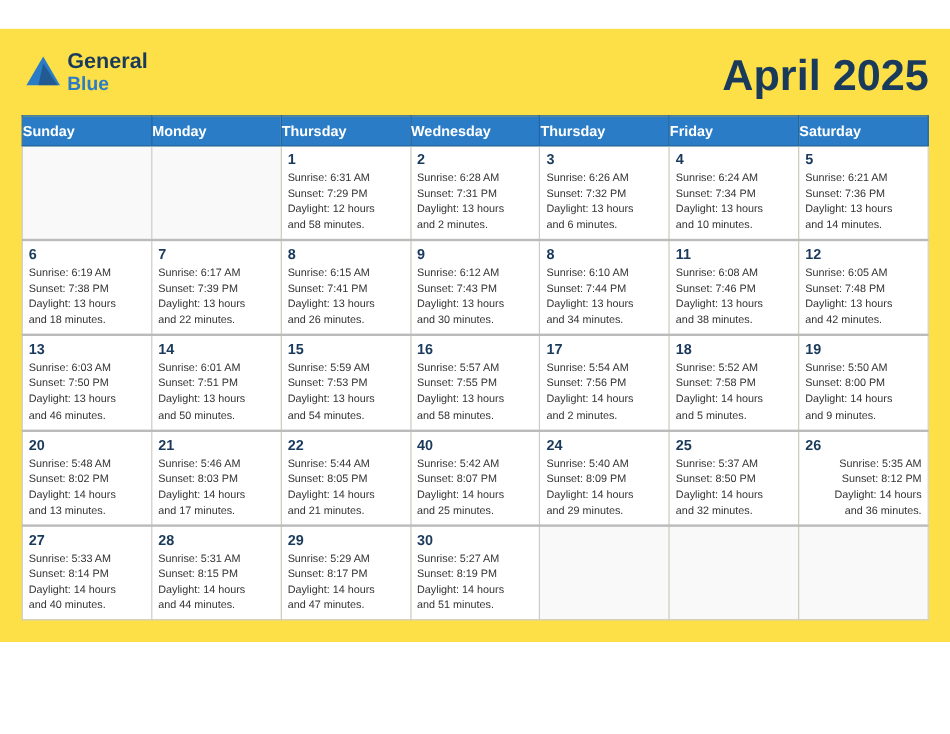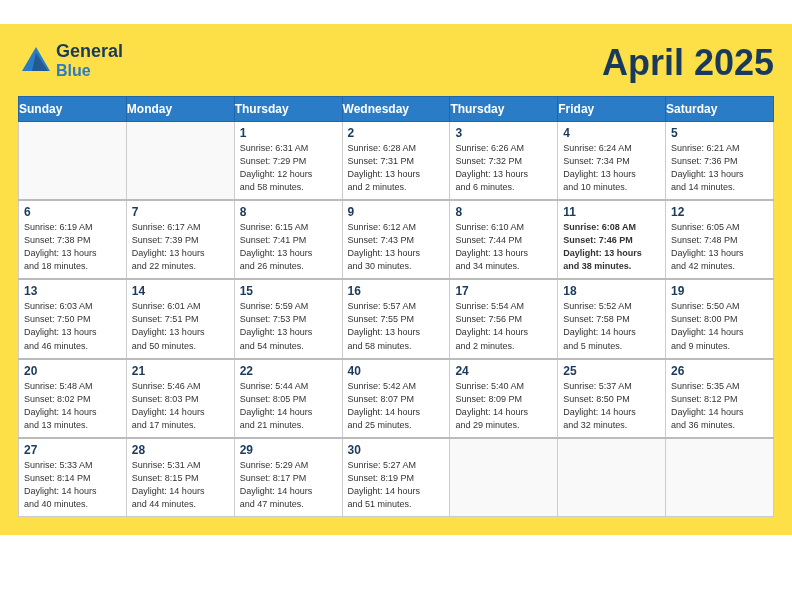--- a/index.html
+++ b/index.html
@@ -204,21 +204,21 @@
           </td>
           <td>
             <span class="day-num">8</span>
             <div class="day-detail" style="white-space: pre-line;">Sunrise: 6:10 AM
 Sunset: 7:44 PM
 Daylight: 13 hours
 and 34 minutes.</div>
           </td>
           <td>
             <span class="day-num">11</span>
-            <div class="day-detail" style="white-space: pre-line; font-weight: bold;">Sunrise: 6:08 AM
+            <div class="day-detail" style="white-space: pre-line;">Sunrise: 6:08 AM
 Sunset: 7:46 PM
 Daylight: 13 hours
 and 38 minutes.</div>
           </td>
           <td>
             <span class="day-num">12</span>
             <div class="day-detail" style="white-space: pre-line;">Sunrise: 6:05 AM
 Sunset: 7:48 PM
 Daylight: 13 hours
 and 42 minutes.</div>
@@ -313,21 +313,21 @@
           </td>
           <td>
             <span class="day-num">25</span>
             <div class="day-detail" style="white-space: pre-line;">Sunrise: 5:37 AM
 Sunset: 8:50 PM
 Daylight: 14 hours
 and 32 minutes.</div>
           </td>
           <td>
             <span class="day-num">26</span>
-            <div class="day-detail" style="white-space: pre-line;">Sunrise: 5:35 AM
+            <div class="day-detail" style="white-space: pre-line; text-align: right;">Sunrise: 5:35 AM
 Sunset: 8:12 PM
 Daylight: 14 hours
 and 36 minutes.</div>
           </td>
         </tr>
         <tr class="row-divider">
           <td>
             <span class="day-num">27</span>
             <div class="day-detail" style="white-space: pre-line;">Sunrise: 5:33 AM
 Sunset: 8:14 PM

